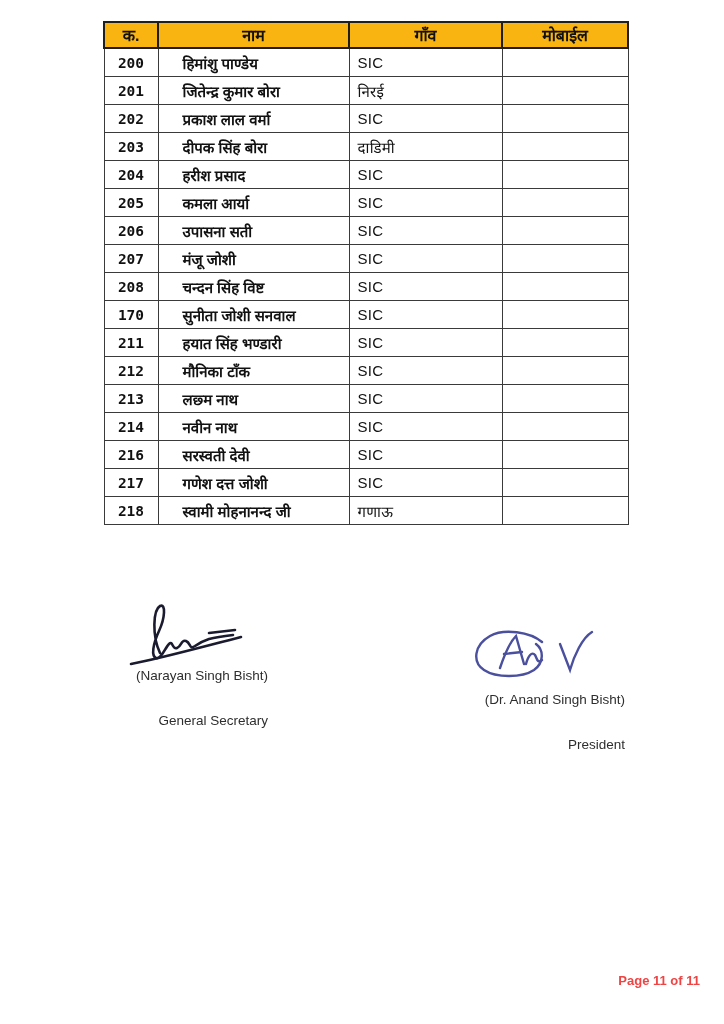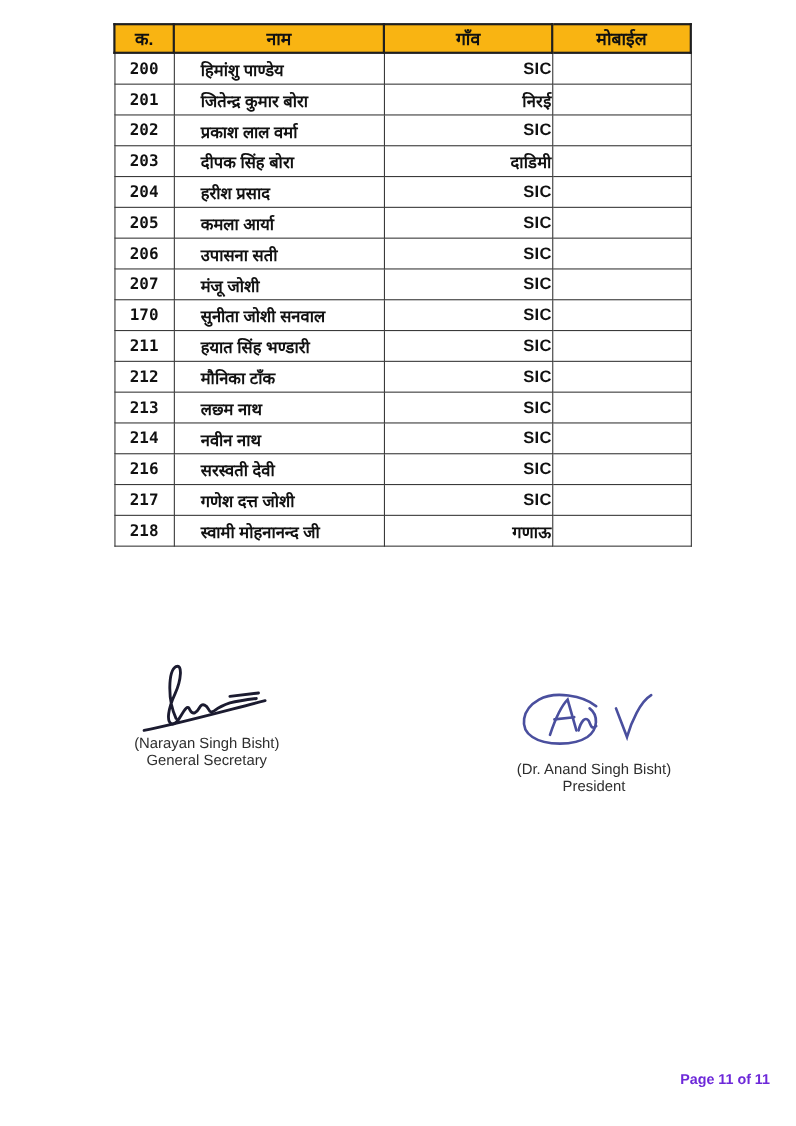--- a/index.html
+++ b/index.html
@@ -31,32 +31,32 @@
     vertical-align:middle;
     padding:0 0 0 8px;
     white-space:nowrap;overflow:hidden;
   }
   #member-table td.c-num{
     text-align:center;padding:1px;
     font-weight:bold;font-size:14.5px;
     font-family:"DejaVu Sans Mono","Liberation Mono",monospace;
   }
   #member-table td.c-name{font-weight:600;padding-left:24px;}
-  #member-table td.c-village{font-weight:700;letter-spacing:.3px;text-align:right;}
+  #member-table td.c-village{font-weight:400;letter-spacing:.3px;}
   
-  .sig-block{position:absolute;text-align:center;}
+  .sig-block{position:absolute;text-align:right;}
   .sig-block .sig-art{display:block;margin:0 auto;}
   .sig-name{font-size:13.5px;color:#2e2e2e;line-height:15px;}
-  .sig-title{font-size:13.5px;color:#2e2e2e;line-height:15px;}
+  .sig-title{font-size:13.5px;color:#2e2e2e;line-height:15px;margin-top:30px;}
   #sig-left{left:108px;top:598px;width:160px;}
   #sig-right{left:455px;top:624px;width:170px;}
   
   #page-footer{
     position:absolute;right:24px;top:973px;
-    font-size:13px;color:#6d28d9;font-weight:600;
+    font-size:13px;color:#ef4444;font-weight:600;
   }
 </style>
 </head>
 <body>
 
 <div id="page">
 
   <table id="member-table">
     <colgroup>
       <col style="width:54px">
@@ -115,20 +115,26 @@
           <td class="c-village">SIC</td>
           <td class="c-mobile"></td>
         </tr>
         <tr>
           <td class="c-num">207</td>
           <td class="c-name">मंजू जोशी</td>
           <td class="c-village">SIC</td>
           <td class="c-mobile"></td>
         </tr>
         <tr>
+          <td class="c-num">208</td>
+          <td class="c-name">चन्दन सिंह विष्ट</td>
+          <td class="c-village">SIC</td>
+          <td class="c-mobile"></td>
+        </tr>
+        <tr>
           <td class="c-num">170</td>
           <td class="c-name">सुनीता जोशी सनवाल</td>
           <td class="c-village">SIC</td>
           <td class="c-mobile"></td>
         </tr>
         <tr>
           <td class="c-num">211</td>
           <td class="c-name">हयात सिंह भण्डारी</td>
           <td class="c-village">SIC</td>
           <td class="c-mobile"></td>

